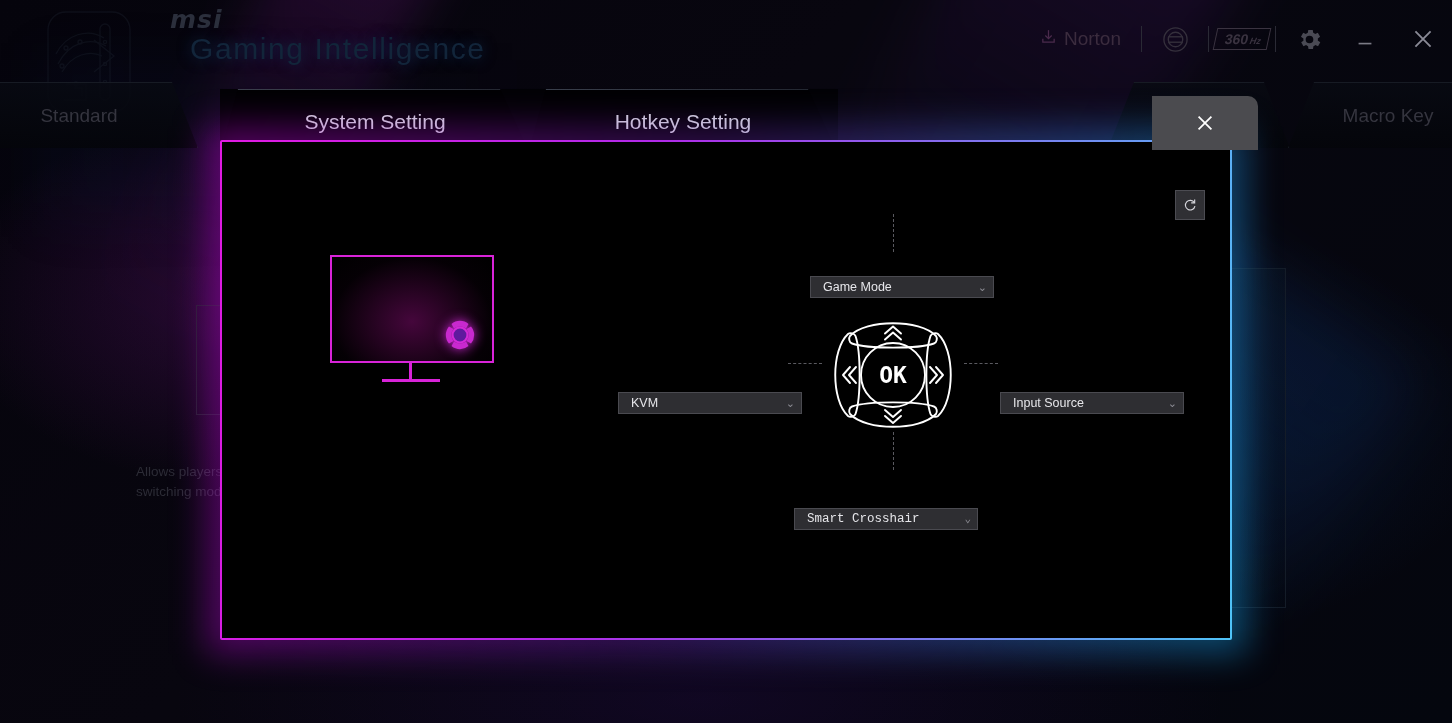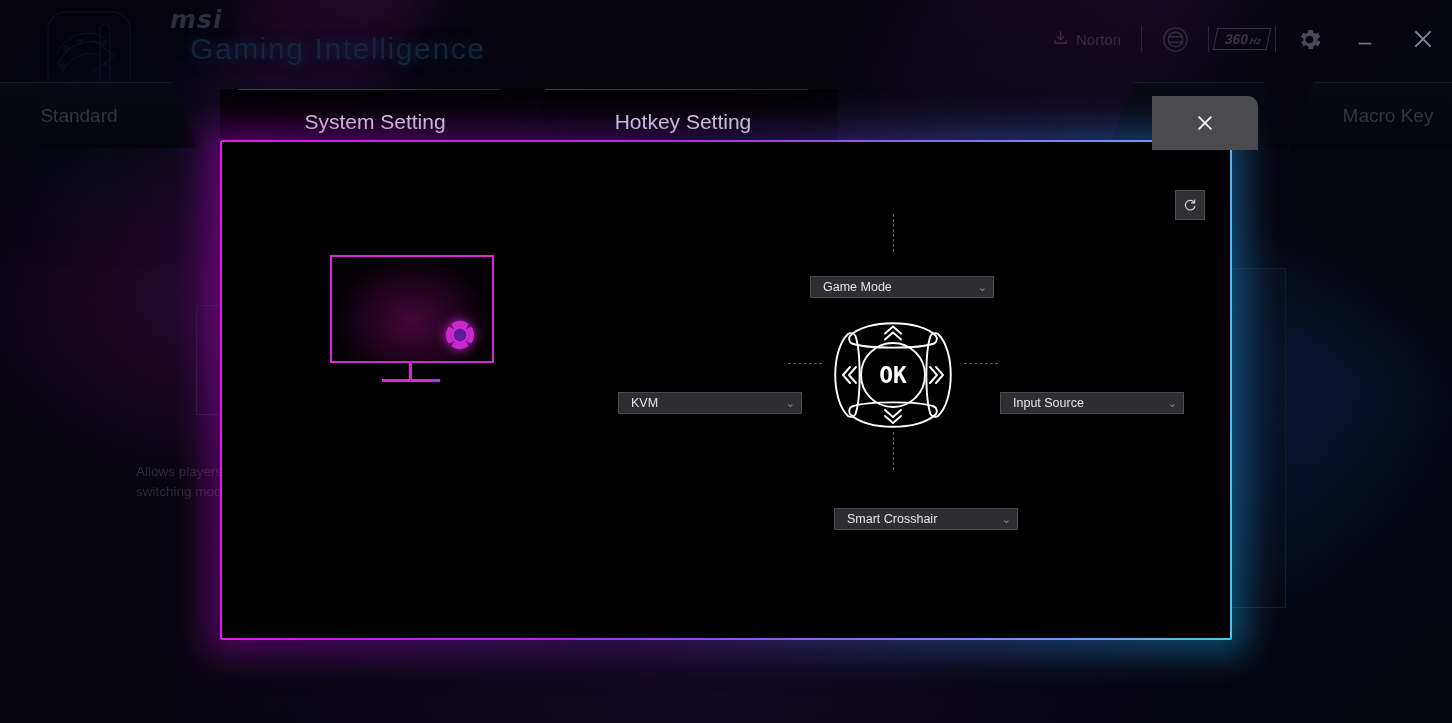--- a/index.html
+++ b/index.html
@@ -70,21 +70,21 @@
     margin-left: 20px;
   }
 
   .hdr-right {
     position: absolute; right: 0; top: 0; height: 78px;
     display: flex; align-items: center; gap: 0px;
   }
   .hdr-item {
     display: flex; align-items: center; gap: 7px;
     color: #3b2c3e; height: 78px; padding: 0 14px;
-    font-size: 15px;
+    font-size: 19px;
   }
   .hdr-sep { width: 1px; height: 26px; background: #2a2a35; margin: 0 6px; }
   .hdr-btn {
     width: 54px; height: 78px; display: flex; align-items: center; justify-content: center;
     color: #3a3a46;
   }
   .hz-badge {
     border: 1.6px solid #3a3340; color: #3a3340;
     padding: 2px 7px 2px 9px; transform: skewX(-12deg);
     display: flex; align-items: baseline; gap: 2px;
@@ -457,21 +457,21 @@
         <div class="dd" style="left:396px; top:250px;">
           <span class="lbl">KVM</span>
           <span class="chev">⌄</span>
         </div>
 
         <div class="dd" style="left:778px; top:250px;">
           <span class="lbl">Input Source</span>
           <span class="chev">⌄</span>
         </div>
 
-        <div class="dd" style="left:612px; top:366px;">
+        <div class="dd" style="left:572px; top:366px;font-family:Liberation Mono, monospace;">
           <span class="lbl">Smart Crosshair</span>
           <span class="chev">⌄</span>
         </div>
 
       </div>
     </div>
   </div>
 
 </div>
 

